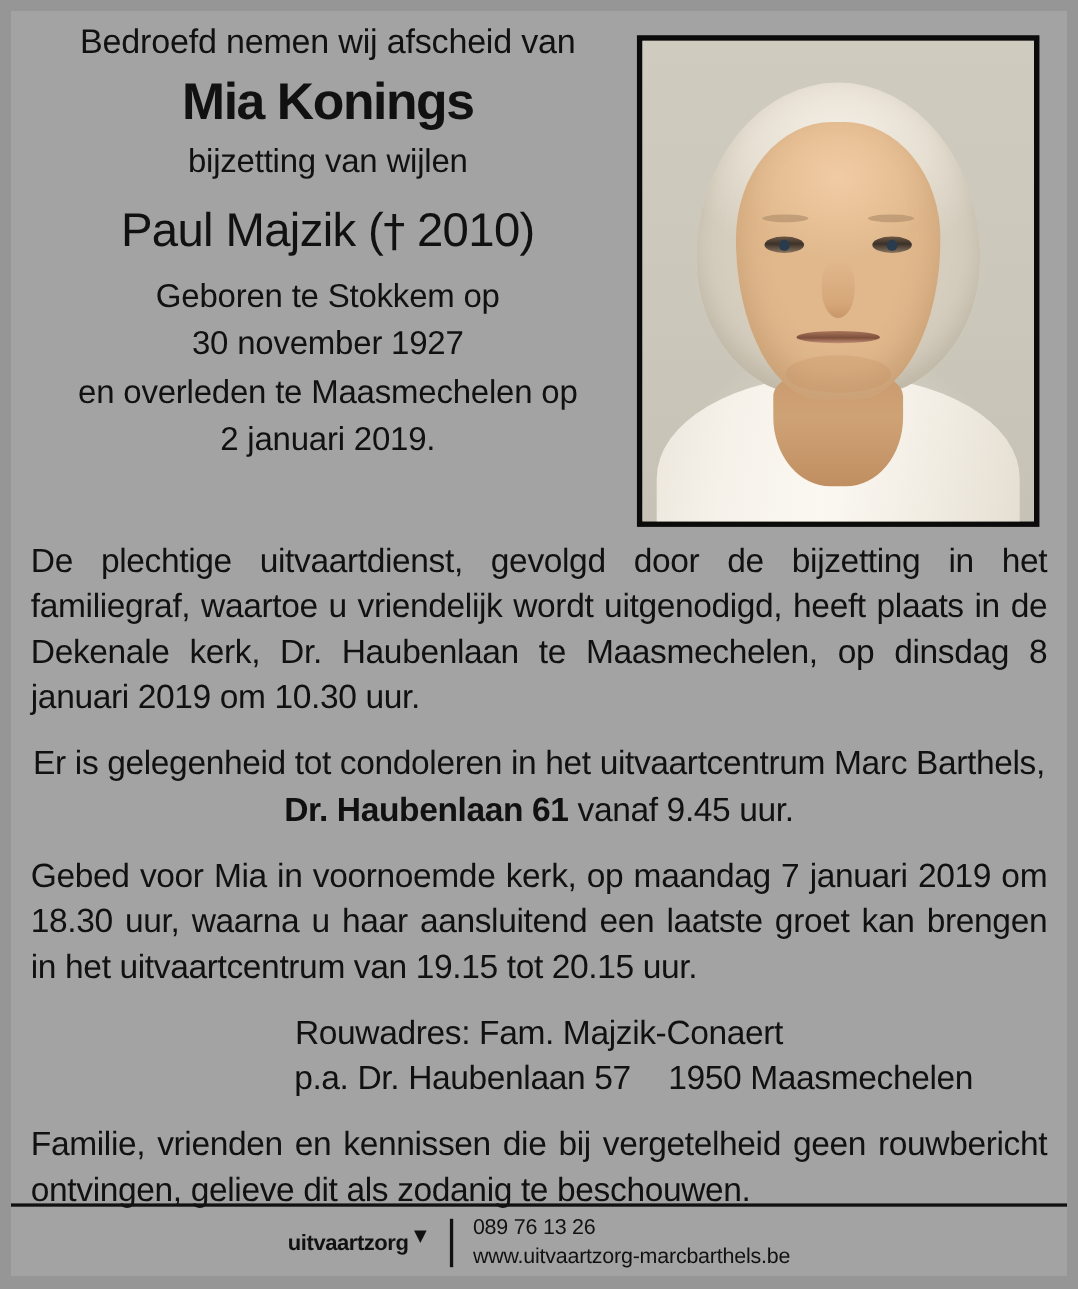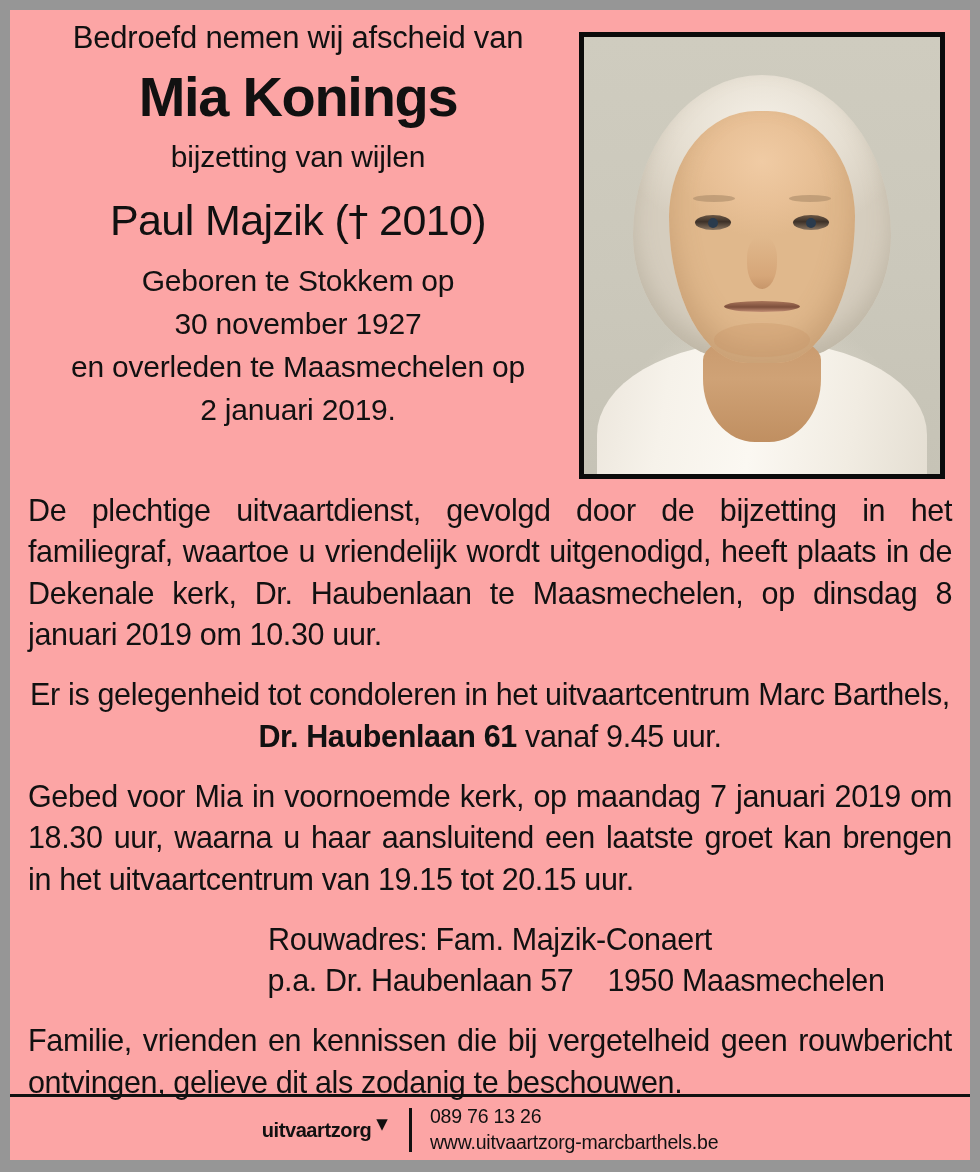--- a/index.html
+++ b/index.html
@@ -23,21 +23,21 @@
     border-right: 10px solid #969696;
     border-top: 10px solid #969696;
     border-bottom: 12px solid #969696;
     overflow: hidden;
   }
 
   .inner {
     position: relative;
     width: 100%;
     height: 100%;
-    background: #fca5a5;
+    background: #a3a3a3;
   }
 
   
   .top-area {
     position: relative;
     height: 492px;
   }
 
   .header-text {
     position: absolute;
@@ -49,21 +49,21 @@
   }
 
   .line-intro {
     font-size: 31px;
     line-height: 1.30;
     letter-spacing: -0.2px;
     font-weight: 400;
   }
 
   .line-name {
-    font-size: 56px;
+    font-size: 47px;
     font-weight: 700;
     line-height: 1.18;
     letter-spacing: -1.3px;
     margin-top: 6px;
   }
 
   .line-sub {
     font-size: 30px;
     line-height: 1.3;
     letter-spacing: -0.2px;

